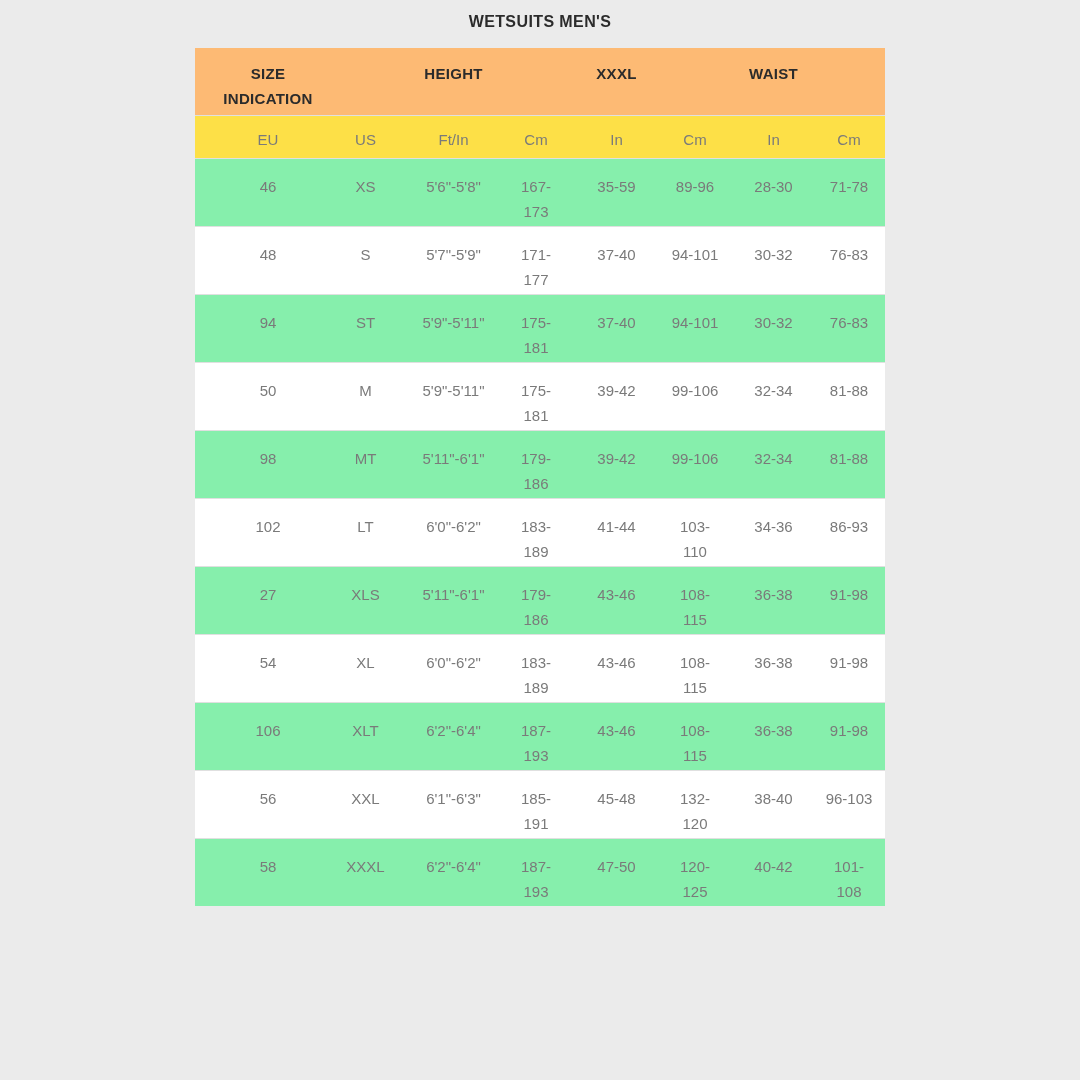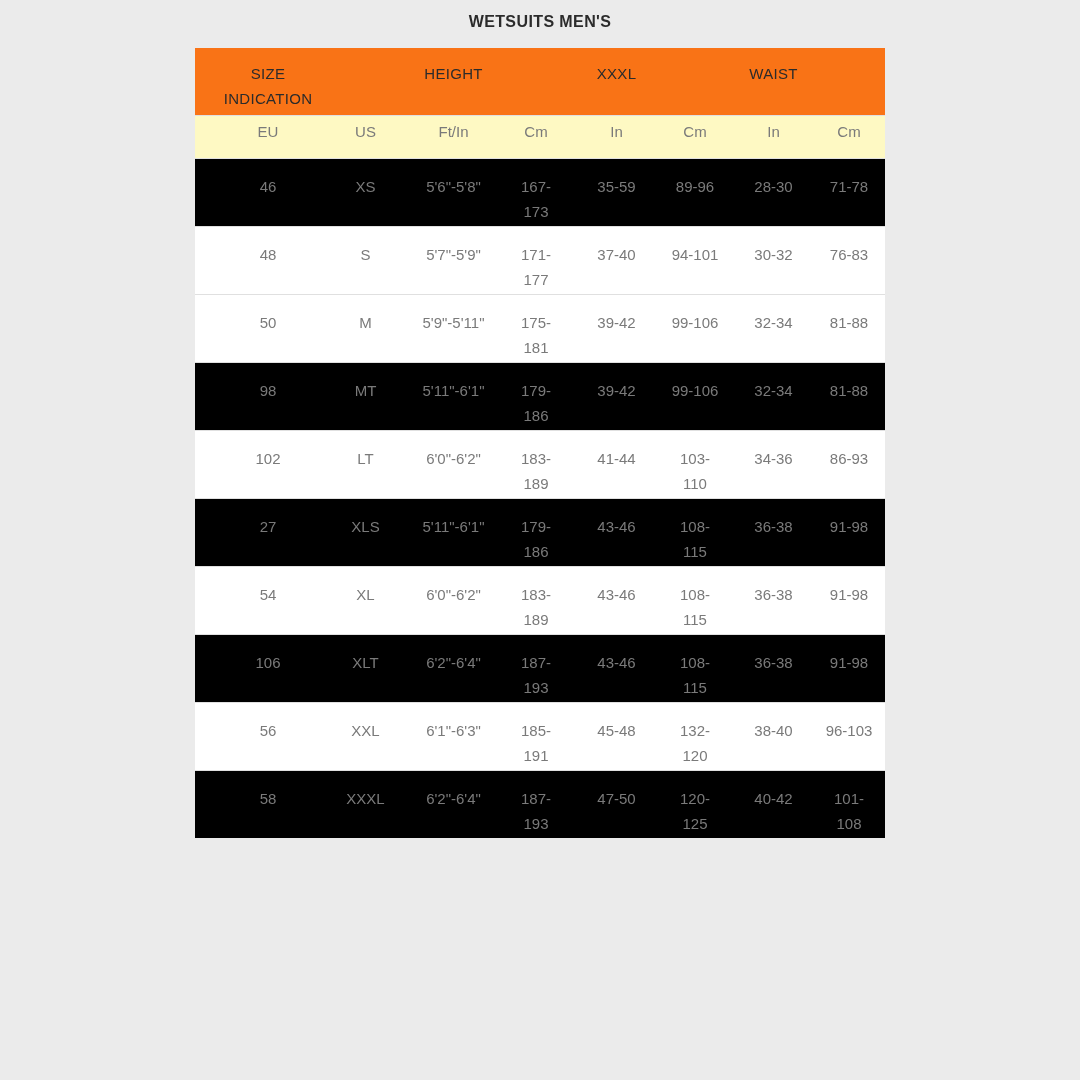--- a/index.html
+++ b/index.html
@@ -37,39 +37,39 @@
     line-height: 25px;
     padding: 15px 4px 0 4px;
     white-space: pre-line;
     font-weight: normal;
   }
   .first-col {
     padding-left: 26px !important;
   }
   tr.group-header-row th {
     height: 67px;
-    background: #f97316;
+    background: #fdba74;
     color: #2b2b2b;
-    font-weight: normal;
+    font-weight: bold;
     letter-spacing: 0.3px;
     padding-top: 13px;
   }
   tr.column-header-row th {
     height: 43px;
-    background: #fef9c3;
+    background: #fde047;
     color: #7a7a7a;
-    padding-top: 3px;
+    padding-top: 11px;
     border-top: 1px solid #e0e0e0;
   }
   tbody td {
     height: 68px;
     color: #7a7a7a;
     border-top: 1px solid #e0e0e0;
   }
-  tbody tr.row-odd  { background: #000000; }
+  tbody tr.row-odd  { background: #86efac; }
   tbody tr.row-even { background: #ffffff; }
 </style>
 </head>
 <body>
 
 <h1 class="page-title">WETSUITS MEN'S</h1>
 
 <table class="size-table">
   <colgroup>
     <col style="width:124px">
@@ -120,20 +120,31 @@
         <td class="first-col">48</td>
         <td>S</td>
         <td>5'7"-5'9"</td>
         <td>171-
 177</td>
         <td>37-40</td>
         <td>94-101</td>
         <td>30-32</td>
         <td>76-83</td>
       </tr>
+      <tr class="row-odd">
+        <td class="first-col">94</td>
+        <td>ST</td>
+        <td>5'9"-5'11"</td>
+        <td>175-
+181</td>
+        <td>37-40</td>
+        <td>94-101</td>
+        <td>30-32</td>
+        <td>76-83</td>
+      </tr>
       <tr class="row-even">
         <td class="first-col">50</td>
         <td>M</td>
         <td>5'9"-5'11"</td>
         <td>175-
 181</td>
         <td>39-42</td>
         <td>99-106</td>
         <td>32-34</td>
         <td>81-88</td>

